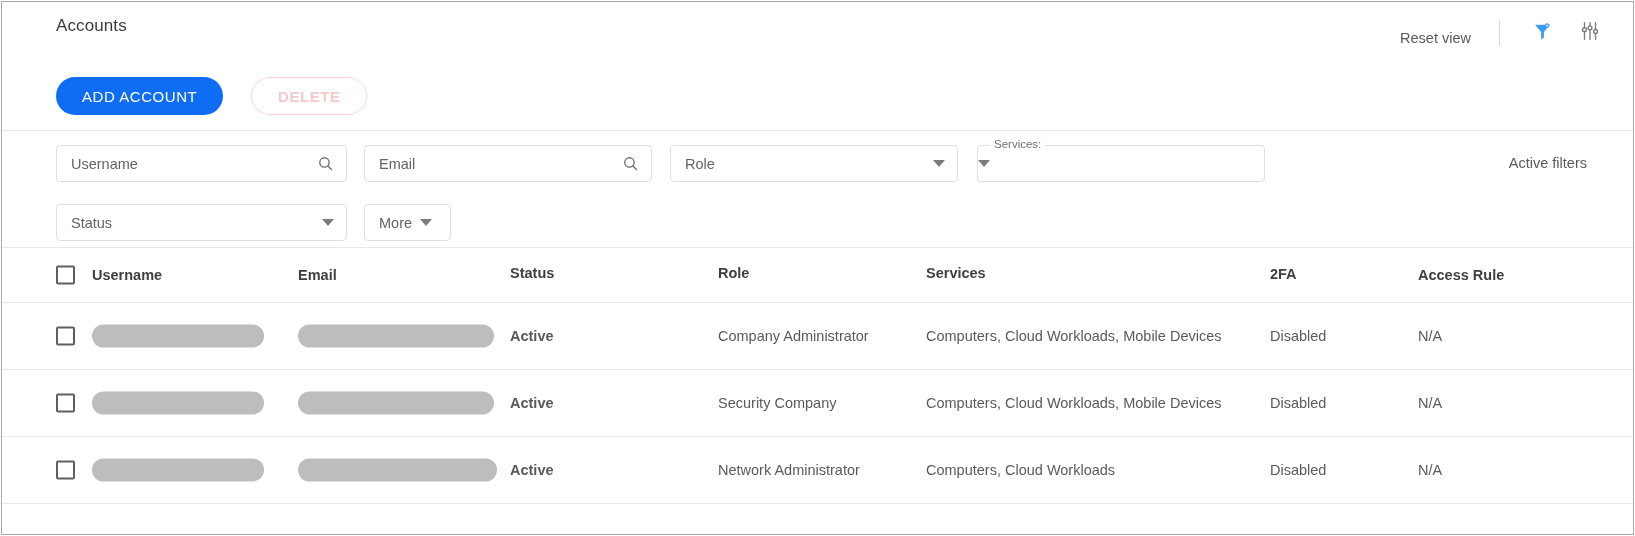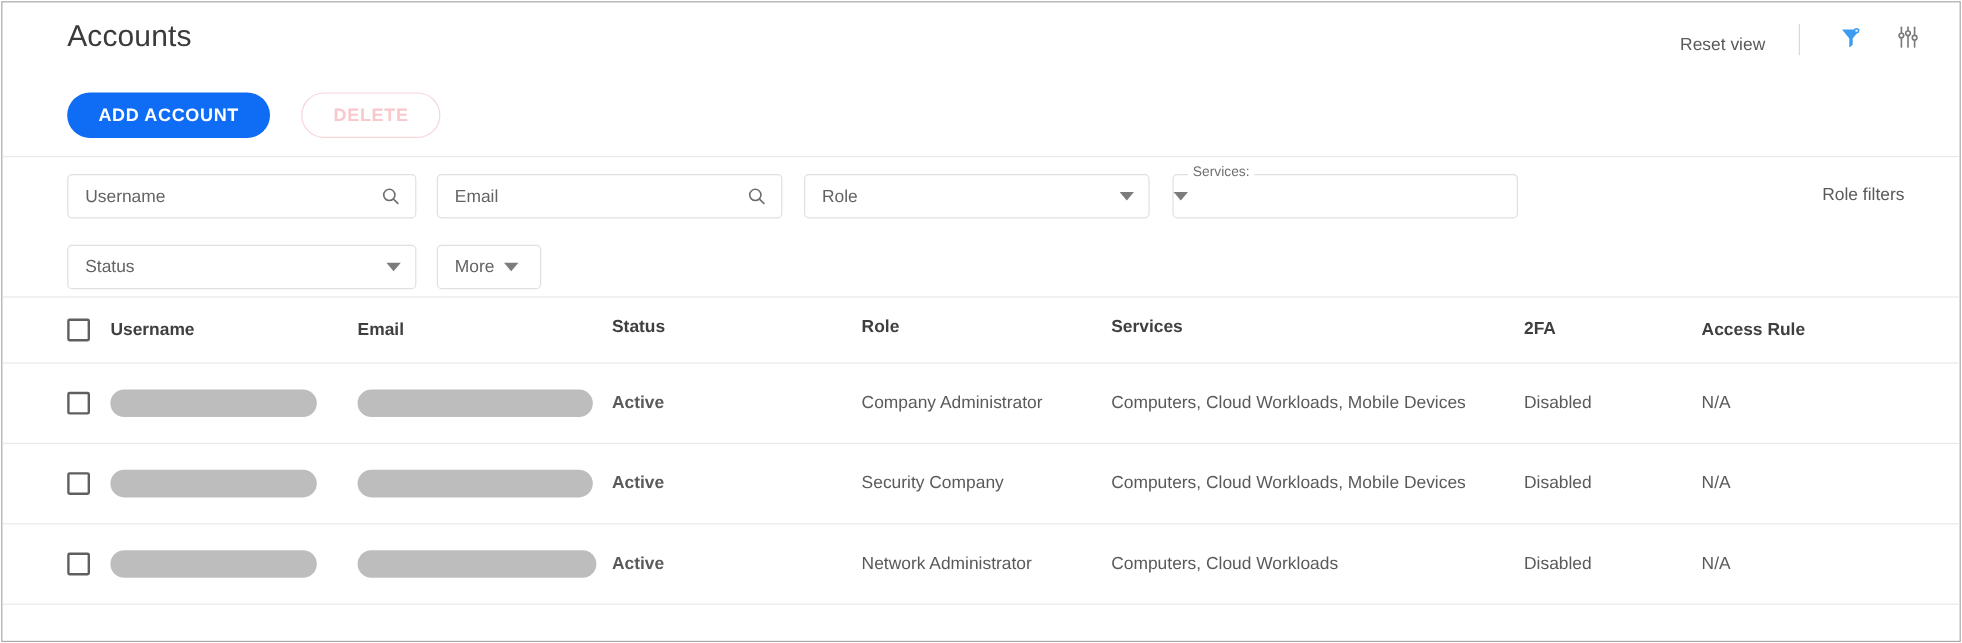--- a/index.html
+++ b/index.html
@@ -16,21 +16,21 @@
     border: 1px solid #a8a8a8;
     overflow: hidden;
   }
 
   
   .header-row {
     position: absolute; left: 0; top: 0; width: 100%; height: 60px;
   }
   .page-title {
     position: absolute; left: 54px; top: 14px;
-    font-size: 25px; font-weight: 400; color: #3b3b3b;
+    font-size: 17px; font-weight: 400; color: #3b3b3b;
     letter-spacing: .1px;
   }
   .header-actions {
     position: absolute; right: 28px; top: 14px;
     display: flex; align-items: flex-end; gap: 0px;
   }
   .reset-view {
     font-size: 14.5px; color: #5a5a5a; cursor: pointer;
     padding-right: 28px;
   }
@@ -46,21 +46,21 @@
   
   .action-bar {
     position: absolute; left: 0; top: 60px; width: 100%; height: 68px;
   }
   .btn-primary {
     position: absolute; left: 54px; top: 15px;
     height: 38px; padding: 0 26px;
     background: #0e6cf5; color: #ffffff;
     border: none; border-radius: 19px;
     font-family: "Liberation Sans", sans-serif;
-    font-size: 15px; font-weight: 700; letter-spacing: .55px;
+    font-size: 15px; font-weight: 400; letter-spacing: .55px;
     cursor: pointer;
   }
   .btn-danger-outline {
     position: absolute; left: 249px; top: 15px;
     height: 38px; padding: 0 26px;
     background: #ffffff; color: #f7c8cc;
     border: 1px solid #f7d6d9; border-radius: 19px;
     font-family: "Liberation Sans", sans-serif;
     font-size: 15px; font-weight: 700; letter-spacing: .55px;
     cursor: default;
@@ -245,21 +245,21 @@
         </span>
     </div>
 
     <div class="field select" id="f-more">
       <span class="fvalue placeholder">More</span>
       <span class="trailing">
           <span class="caret"></span>
         </span>
     </div>
 
-    <div class="reset-filters">Role filters</div>
+    <div class="reset-filters">Active filters</div>
   </div>
 
   <div class="table">
 
     <div class="table-head">
       <div class="cell c-check">
         <div class="checkbox"></div>
       </div>
       <div class="cell c-username">Username</div>
       <div class="cell c-email">Email</div>

